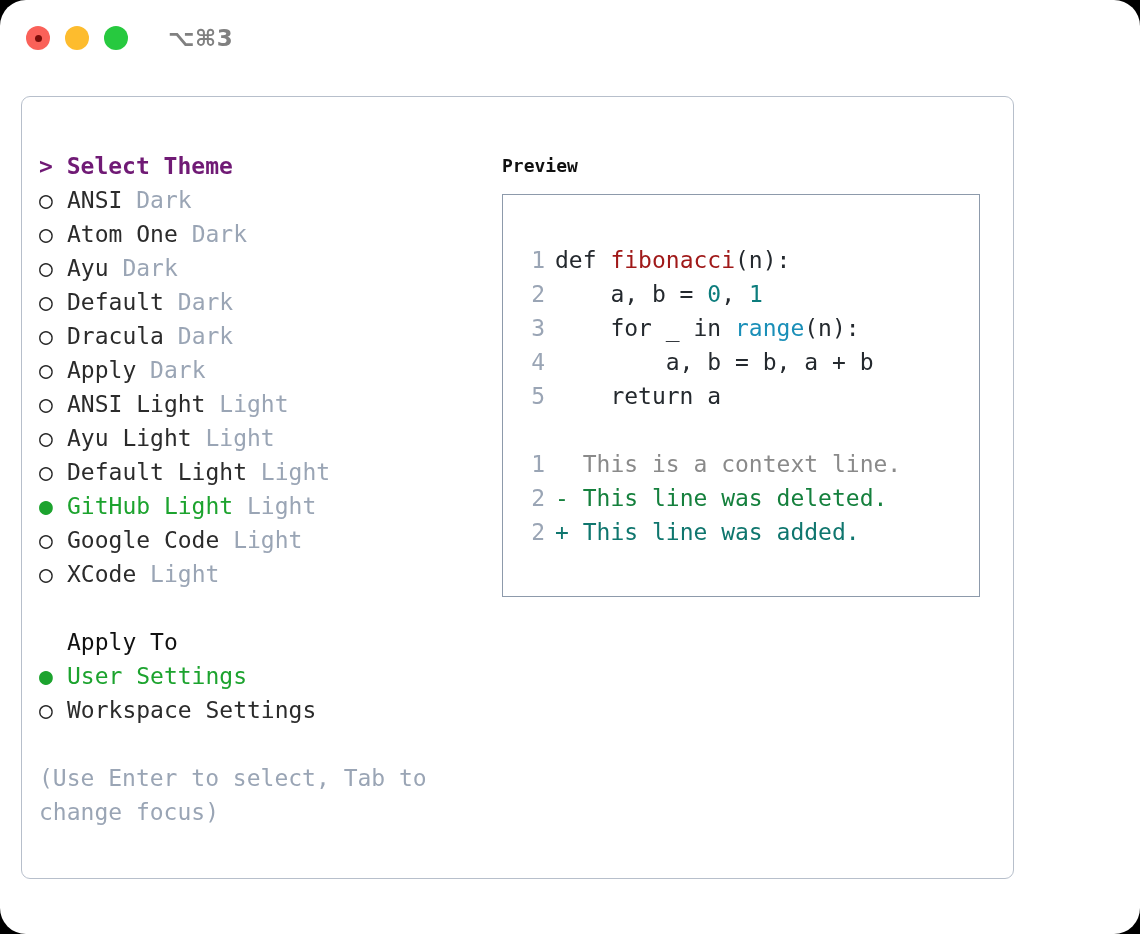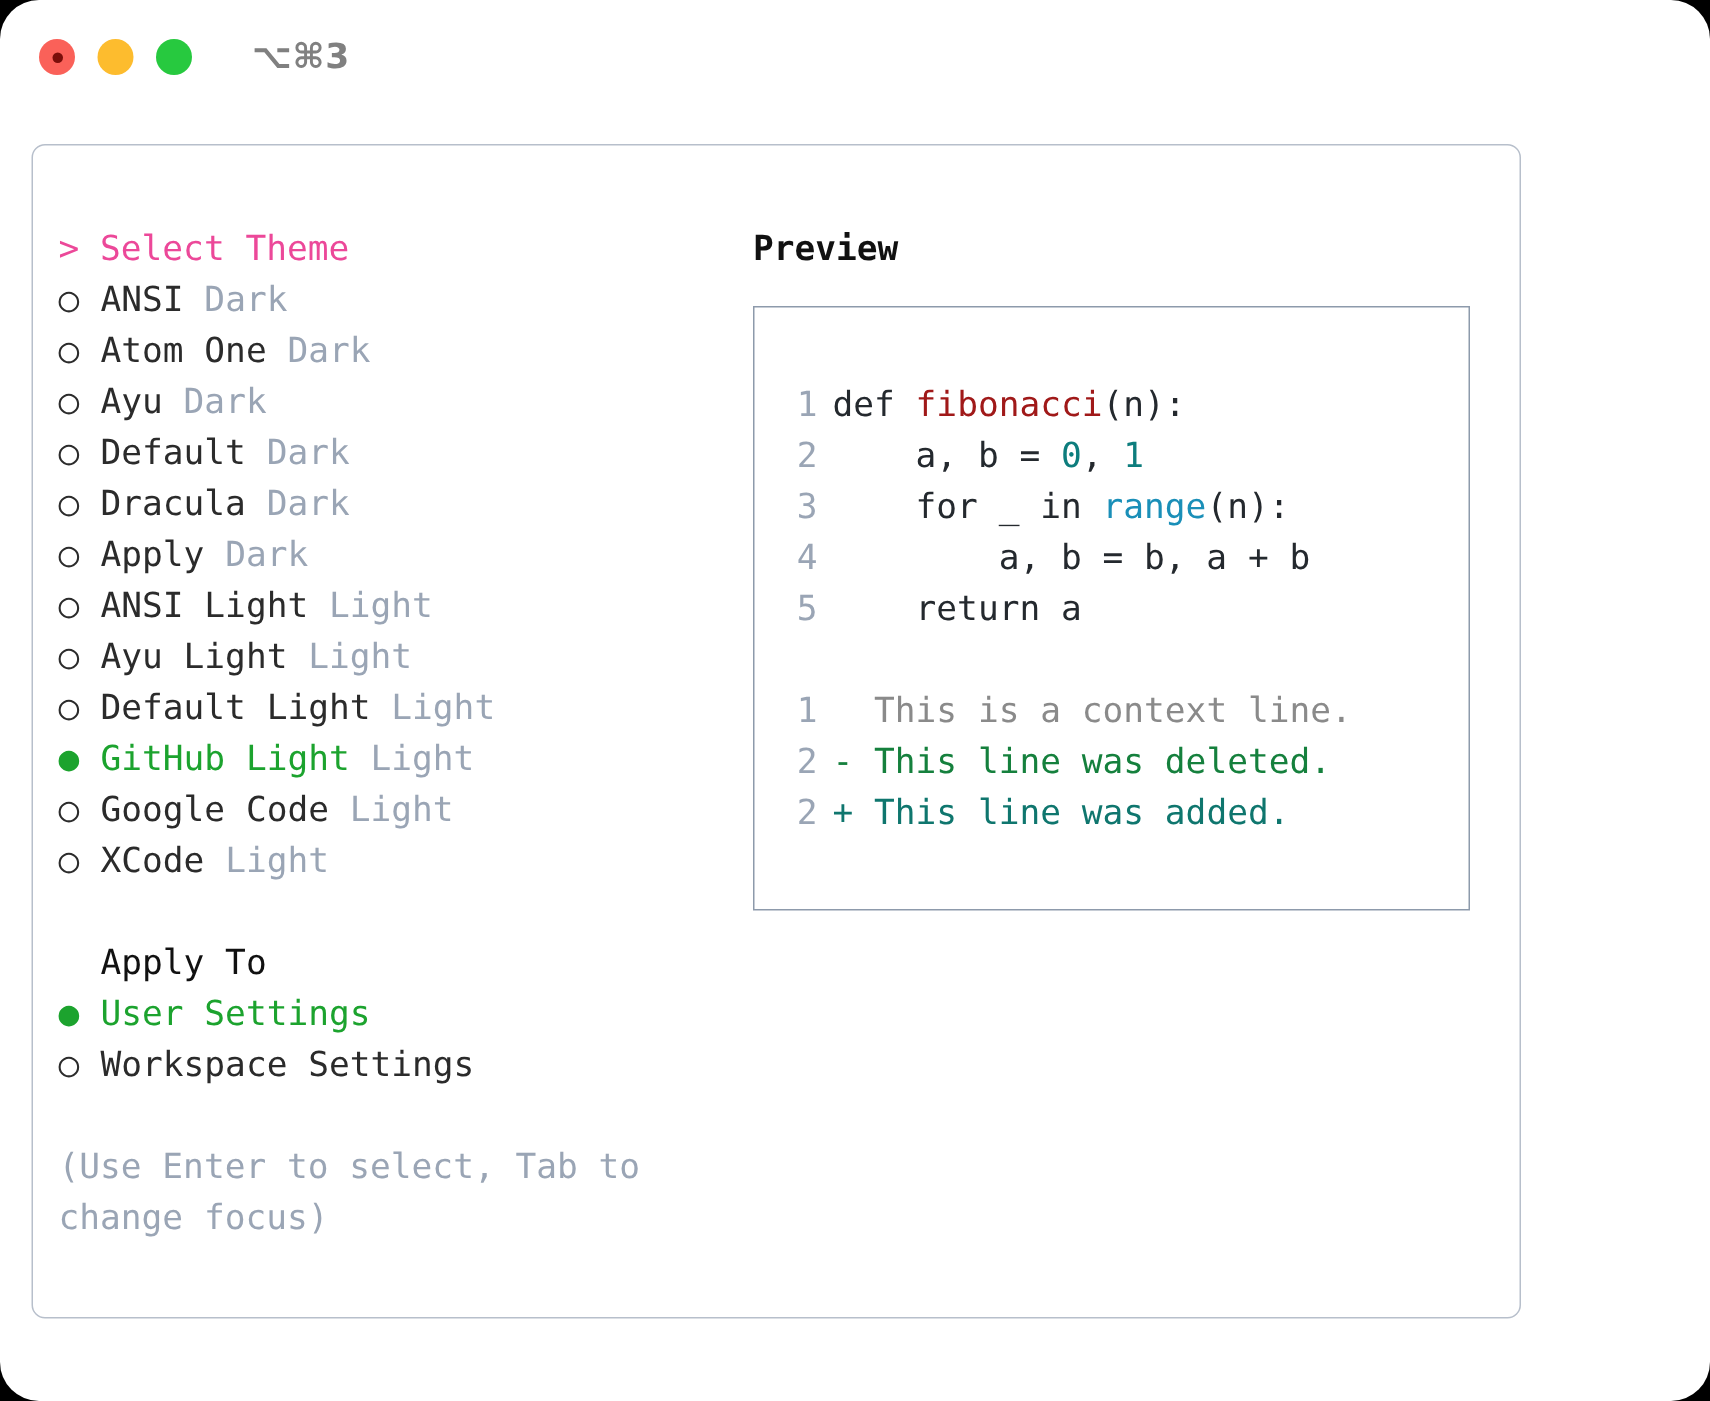--- a/index.html
+++ b/index.html
@@ -111,22 +111,22 @@
   
   .mono-line {
     font-family: "DejaVu Sans Mono", monospace;
     font-size: 23px;
     line-height: 34px;
     white-space: pre;
     color: #1a1a1a;
   }
 
   .list-header {
-    font-weight: normal;
-    color: #ec4899;
+    font-weight: bold;
+    color: #701a75;
   }
 
   .opt-row {
     display: flex;
     align-items: baseline;
     white-space: pre;
   }
   .marker {
     display: inline-block;
     width: 28px;
@@ -155,25 +155,25 @@
   .hint {
     color: #9aa5b5;
     max-width: 400px;
     white-space: normal;
     word-spacing: 0px;
   }
 
   
   .preview-title {
     font-family: "DejaVu Sans Mono", monospace;
-    font-size: 23px;
+    font-size: 18px;
     line-height: 34px;
     font-weight: bold;
     color: #111111;
-    margin-bottom: 21px;
+    margin-bottom: 11px;
   }
 
   .code-box {
     width: 478px;
     height: 403px;
     border: 1.6px solid #8d9aab;
     box-sizing: border-box;
     background: #ffffff;
     padding: 48px 0 0 14px;
   }

